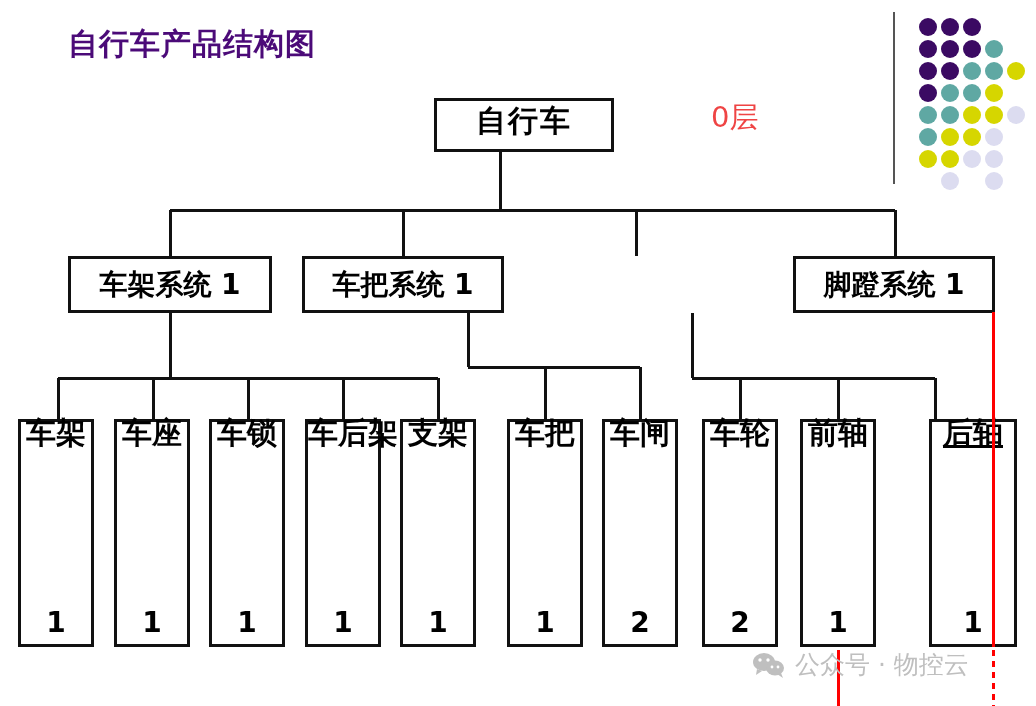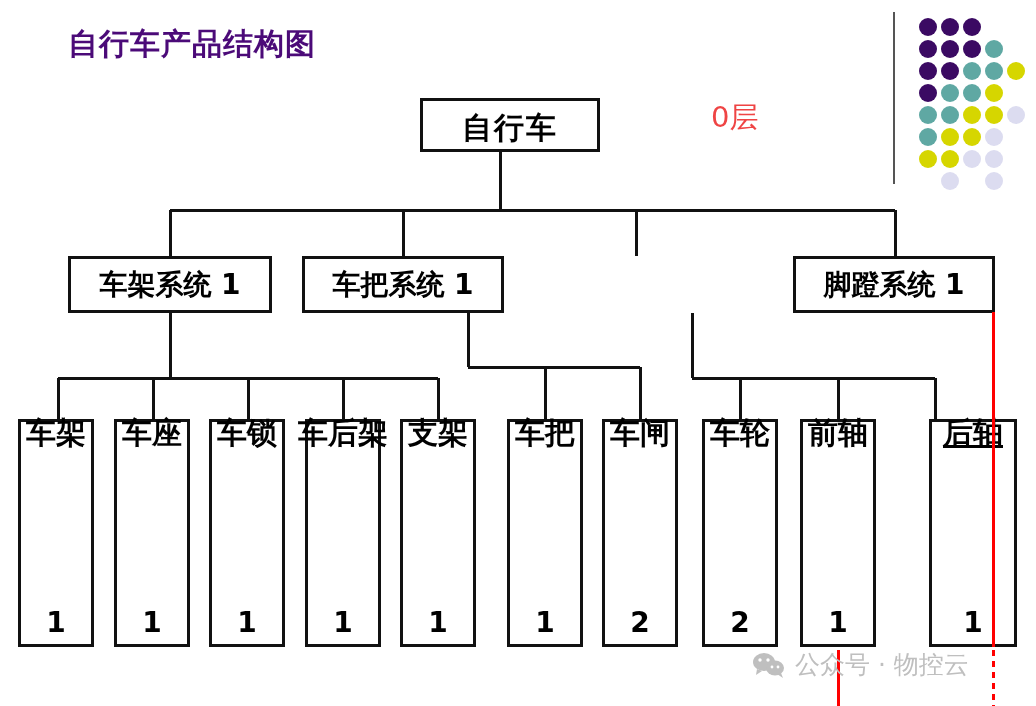--- a/index.html
+++ b/index.html
@@ -67,36 +67,36 @@
     position: absolute;
     box-sizing: border-box;
     border: 3px solid #111111;
     background: #ffffff;
     color: #000000;
     font-weight: bold;
     white-space: nowrap;
   }
   .node.root {
     display: flex;
-    align-items: flex-end;
+    align-items: flex-start;
     justify-content: center;
     font-size: 30px;
     letter-spacing: 2px;
+    margin-left: 14px;
   }
   .node.sys {
     display: flex;
     align-items: center;
     justify-content: center;
     font-size: 28px;
     letter-spacing: 0px;
   }
   .node.leaf {
     display: flex;
     flex-direction: column;
-    align-items: center;
     justify-content: flex-start;
     font-size: 30px;
     line-height: 1.07;
     padding-top: 0px;
   }
   .leaf-name {
     display: block;
     text-align: center;
     margin-top: -5px;
   }

